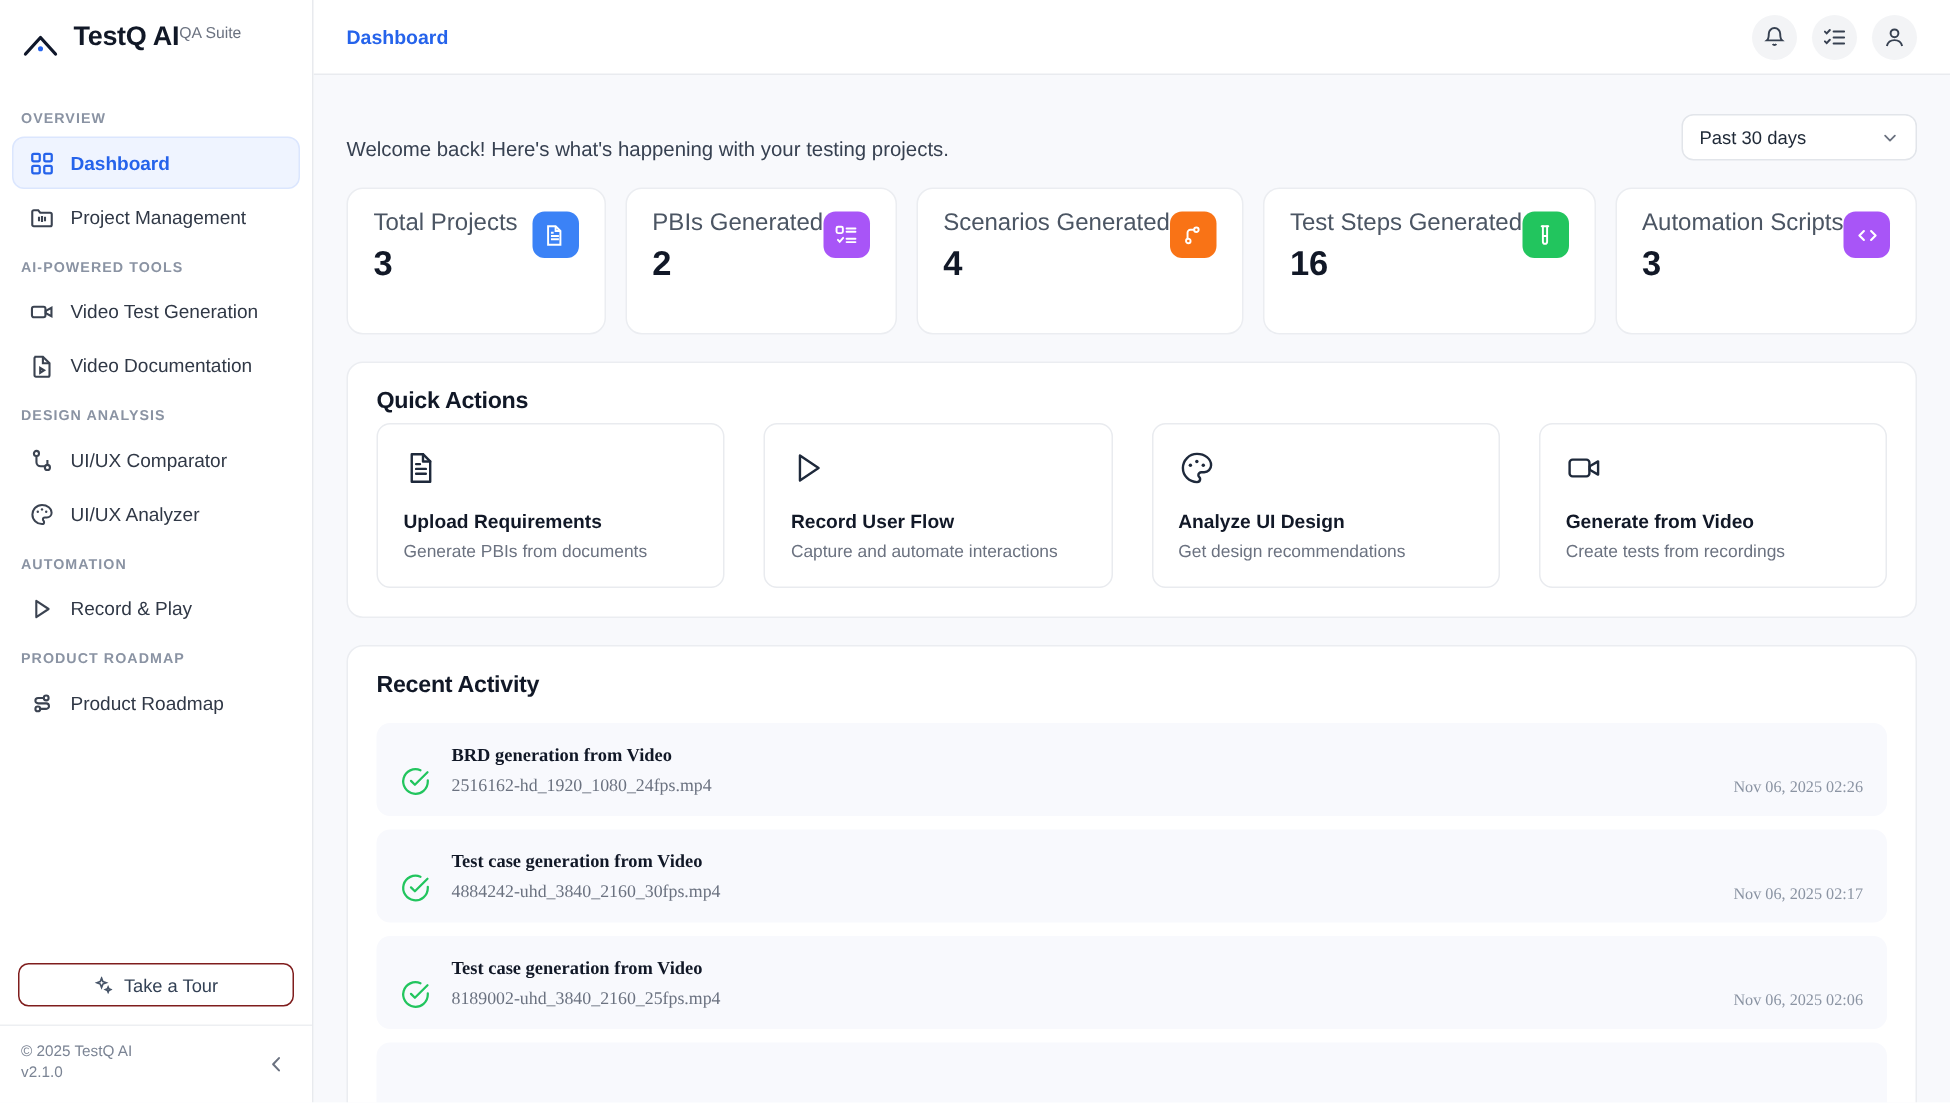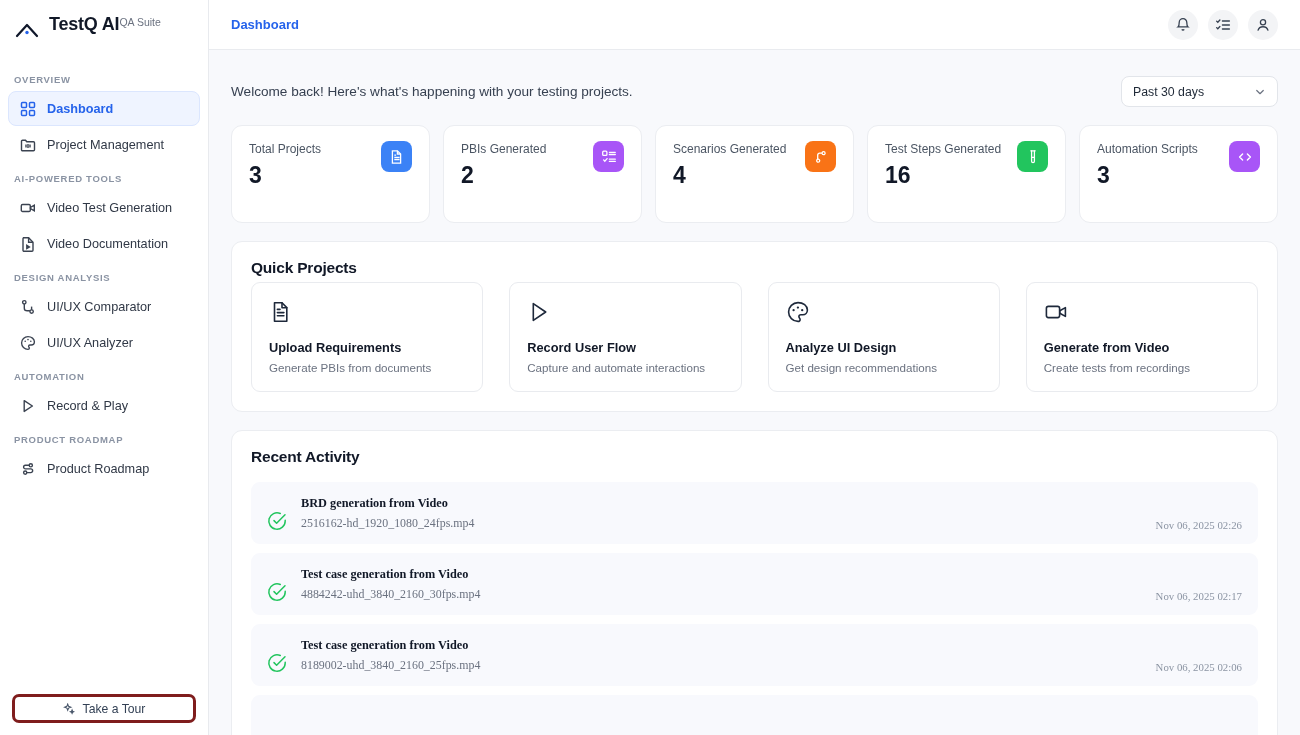--- a/index.html
+++ b/index.html
@@ -43,21 +43,21 @@
   .nav-item.active {
     background: #eff4ff; border: 1px solid #dbe6fe;
     color: #2563eb; font-weight: bold;
   }
   .nav-item.active .ico { color: #2563eb; }
 
   .tour-wrap { padding: 10px 12px 12px 12px; }
   .tour-btn {
     width: 100%; height: 29px;
     display: flex; align-items: center; justify-content: center; gap: 8px;
-    border: 3px solid #7f1d1d; border-radius: 7px; background: #ffffff;
+    border: 1px solid #7f1d1d; border-radius: 7px; background: #ffffff;
     font-size: 12.2px; color: #334155; cursor: pointer;
   }
   .tour-btn .ico { color:#475569; display:flex;}
   .side-foot {
     border-top: 1px solid #edeff2;
     padding: 11px 14px 0 14px;
     display: flex; align-items: flex-start; justify-content: space-between;
     height: 52px;
   }
   .side-foot-text { font-size: 10.2px; color: #7b8494; line-height: 14px; }
@@ -78,40 +78,40 @@
   .topbar-icons { display: flex; align-items: center; gap: 10px; }
   .icon-btn {
     width: 30px; height: 30px; border-radius: 50%;
     background: #f3f4f6; display: flex; align-items: center; justify-content: center;
     color: #374151; cursor: pointer;
   }
 
   .scroll { flex: 1 1 auto; overflow: hidden; padding: 0 22px; }
 
   .welcome-row {
-    display: flex; align-items: center; justify-content: space-between;
+    display: flex; align-items: flex-end; justify-content: space-between;
     padding: 26px 0 18px 0;
   }
   .welcome-text { font-size: 13.6px; color: #374151; }
   .range-select {
     width: 157px; height: 31px; border: 1px solid #e2e5ea; border-radius: 8px;
     background: #ffffff; display: flex; align-items: center; justify-content: space-between;
     padding: 0 11px; font-size: 12.3px; color: #1f2937; cursor: pointer;
   }
   .range-select .chev { color: #6b7280; display:flex; }
 
   
   .stats { display: flex; gap: 13px; }
   .stat-card {
     flex: 1 1 0; background: #ffffff; border: 1px solid #ebedf1;
     border-radius: 11px; height: 98px; padding: 15px 17px;
     display: flex; align-items: flex-start; justify-content: space-between;
   }
   .stat-left { display: flex; flex-direction: column; }
-  .stat-label { font-size: 12px; color: #4b5563; line-height: 16px; white-space: nowrap;}
+  .stat-label { font-size: 16px; color: #4b5563; line-height: 16px; white-space: nowrap;}
   .stat-value { font-size: 23px; font-weight: bold; color: #111827; margin-top: 5px; line-height: 26px;}
   .stat-icon {
     width: 31px; height: 31px; border-radius: 8px;
     display: flex; align-items: center; justify-content: center;
     color: #ffffff; flex: 0 0 31px;
   }
 
   
   .panel {
     margin-top: 18px; background: #ffffff; border: 1px solid #ebedf1;
@@ -258,20 +258,31 @@
         <span class="ico">
           <svg width="12" height="12" viewBox="0 0 14 14" fill="none" stroke="currentColor" stroke-width="1.3">
             <path d="M5.5 1.3l1 2.6 2.6 1-2.6 1-1 2.6-1-2.6-2.6-1 2.6-1z"></path>
             <path d="M10.6 8.2l.6 1.4 1.4.6-1.4.6-.6 1.4-.6-1.4-1.4-.6 1.4-.6z"></path>
           </svg>
         </span>
         <span>Take a Tour</span>
       </button>
     </div>
 
+    <div class="side-foot">
+      <div class="side-foot-text">
+        <div>© 2025 TestQ AI</div>
+        <div>v2.1.0</div>
+      </div>
+      <div class="collapse-btn">
+        <svg width="13" height="13" viewBox="0 0 14 14" fill="none" stroke="currentColor" stroke-width="1.5" stroke-linecap="round" stroke-linejoin="round">
+          <path d="M8.6 2.6L4.4 7l4.2 4.4"></path>
+        </svg>
+      </div>
+    </div>
   </aside>
 
   <section class="main">
 
     <header class="topbar">
       <div class="breadcrumb">Dashboard</div>
       <div class="topbar-icons">
         <div class="icon-btn">
           <svg width="16" height="16" viewBox="0 0 16 16" fill="none" stroke="currentColor" stroke-width="1.3">
             <path d="M8 1.7a3.8 3.8 0 0 0-3.8 3.8c0 3.4-1.2 4.4-1.2 4.4h10s-1.2-1-1.2-4.4A3.8 3.8 0 0 0 8 1.7z"></path>
@@ -376,21 +387,21 @@
           <div class="stat-icon" style="background:#a855f7">
             <svg width="16" height="16" viewBox="0 0 16 16" fill="none" stroke="#fff" stroke-width="1.4" stroke-linecap="round" stroke-linejoin="round">
               <path d="M5.6 5L2.6 8l3 3"></path>
                 <path d="M10.4 5l3 3-3 3"></path>
             </svg>
           </div>
         </div>
       </div>
 
       <div class="panel">
-        <div class="panel-title">Quick Projects</div>
+        <div class="panel-title">Quick Actions</div>
         <div class="qa-grid">
 
           <div class="qa-card">
             <div class="qa-icon">
               <svg width="24" height="24" viewBox="0 0 24 24" fill="none" stroke="currentColor" stroke-width="1.6" stroke-linecap="round" stroke-linejoin="round">
                 <path d="M5.5 2.8h7.5l4.8 4.8v13.6H5.5z"></path>
                   <path d="M13 2.8v4.9h4.8"></path>
                 <path d="M8.4 12.6h6.5M8.4 15.8h6.5M8.4 9.4h2.6"></path>
               </svg>
             </div>

